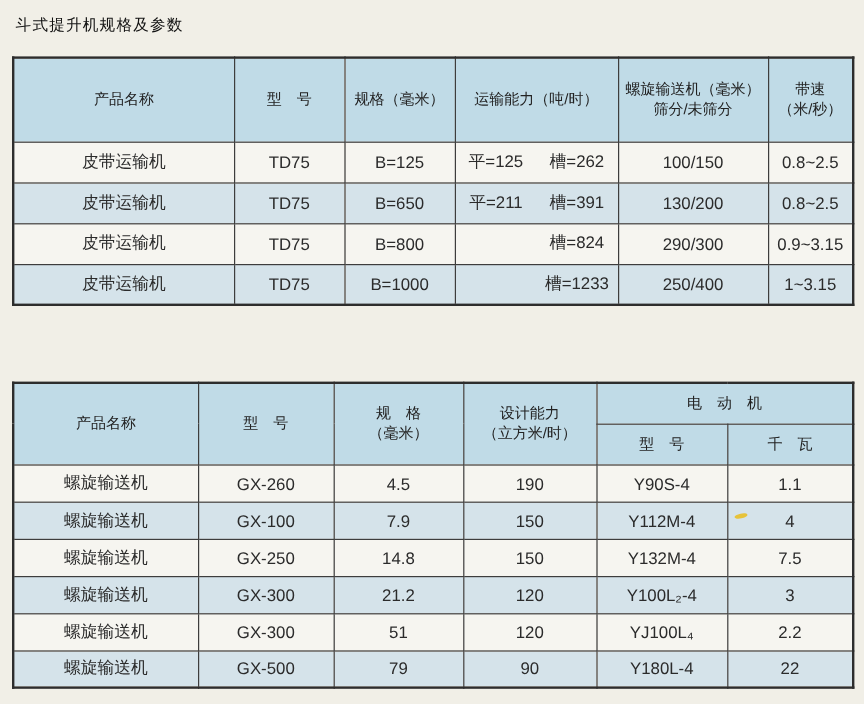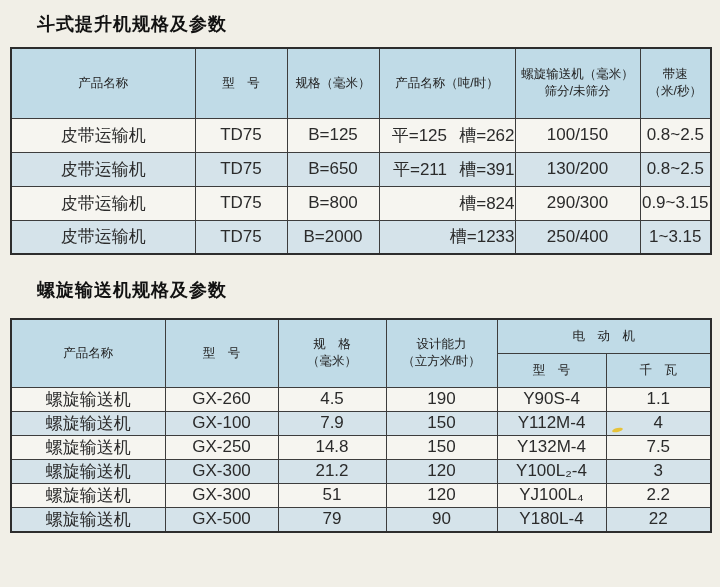--- a/index.html
+++ b/index.html
@@ -7,23 +7,22 @@
     width:720px;height:587px;
     background:#f1efe7;
     font-family:"Liberation Sans","DejaVu Sans",sans-serif;
     color:#2b2b2b;
     position:relative;
     overflow:hidden;
   }
   .page{position:absolute;inset:0;}
   .section-title{
     position:absolute;left:13px;
-    font-size:18px;font-weight:bold;color:#121212;
+    font-size:13px;font-weight:normal;color:#121212;
     letter-spacing:1px;
-    margin-left:24px;
   }
   #title1{top:12px;}
   #title2{top:278px;}
   table{
     position:absolute;left:10px;
     width:700px;
     border-collapse:collapse;
     table-layout:fixed;
     border:2px solid #2d2d2d;
   }
@@ -34,30 +33,30 @@
     text-align:center;vertical-align:middle;
     padding:0;
     overflow:hidden;
   }
   th{
     background:#c0dbe7;
     font-weight:normal;
     font-size:12.5px;
     color:#222;
   }
-  td{font-size:17px;margin-left:48px;}
+  td{font-size:14px;margin-left:48px;}
   #table1 thead tr{height:70px;}
   #table1 tbody tr{height:34px;}
   #table2 thead tr{height:34px;}
-  #table2 tbody tr{height:20px;}
+  #table2 tbody tr{height:31px;}
   tbody tr.row-light td{background:#f6f5f0;}
   tbody tr.row-blue  td{background:#d5e3ea;}
   .two-line span{display:block;line-height:17px;}
   .cap-cell{display:flex;width:100%;}
-  .cap-cell span{flex:1;text-align:right;}
+  .cap-cell span{flex:1;text-align:center;}
   .artifact{
     position:absolute;left:612px;top:428px;
     width:11px;height:4px;border-radius:50%;
     background:#e7c33a;transform:rotate(-12deg);
   }
 </style>
 </head>
 <body>
 
 <div class="page">
@@ -71,21 +70,21 @@
         <col style="width:92px">
       <col style="width:136px">
         <col style="width:125px">
         <col style="width:71px">
     </colgroup>
     <thead>
       <tr>
         <th>产品名称</th>
         <th>型　号</th>
         <th>规格（毫米）</th>
-        <th>产品名称（吨/时）</th>
+        <th>运输能力（吨/时）</th>
         <th class="two-line">
           <span>螺旋输送机（毫米）</span>
           <span>筛分/未筛分</span>
         </th>
         <th class="two-line">
           <span>带速</span>
           <span>（米/秒）</span>
         </th>
       </tr>
     </thead>
@@ -125,34 +124,33 @@
               <span></span>
               <span>槽=824</span>
             </div>
           </td>
         <td>290/300</td>
         <td>0.9~3.15</td>
       </tr>
       <tr class="row-blue">
         <td>皮带运输机</td>
         <td>TD75</td>
-        <td>B=2000</td>
+        <td>B=1000</td>
         <td>
             <div class="cap-cell">
               <span></span>
               <span>槽=1233</span>
             </div>
           </td>
         <td>250/400</td>
         <td>1~3.15</td>
       </tr>
     </tbody>
   </table>
 
-  <div id="title2" class="section-title">螺旋输送机规格及参数</div>
 
   <table id="table2">
     <colgroup>
       <col style="width:154px">
         <col style="width:113px">
         <col style="width:108px">
       <col style="width:111px">
         <col style="width:109px">
         <col style="width:105px">
     </colgroup>

